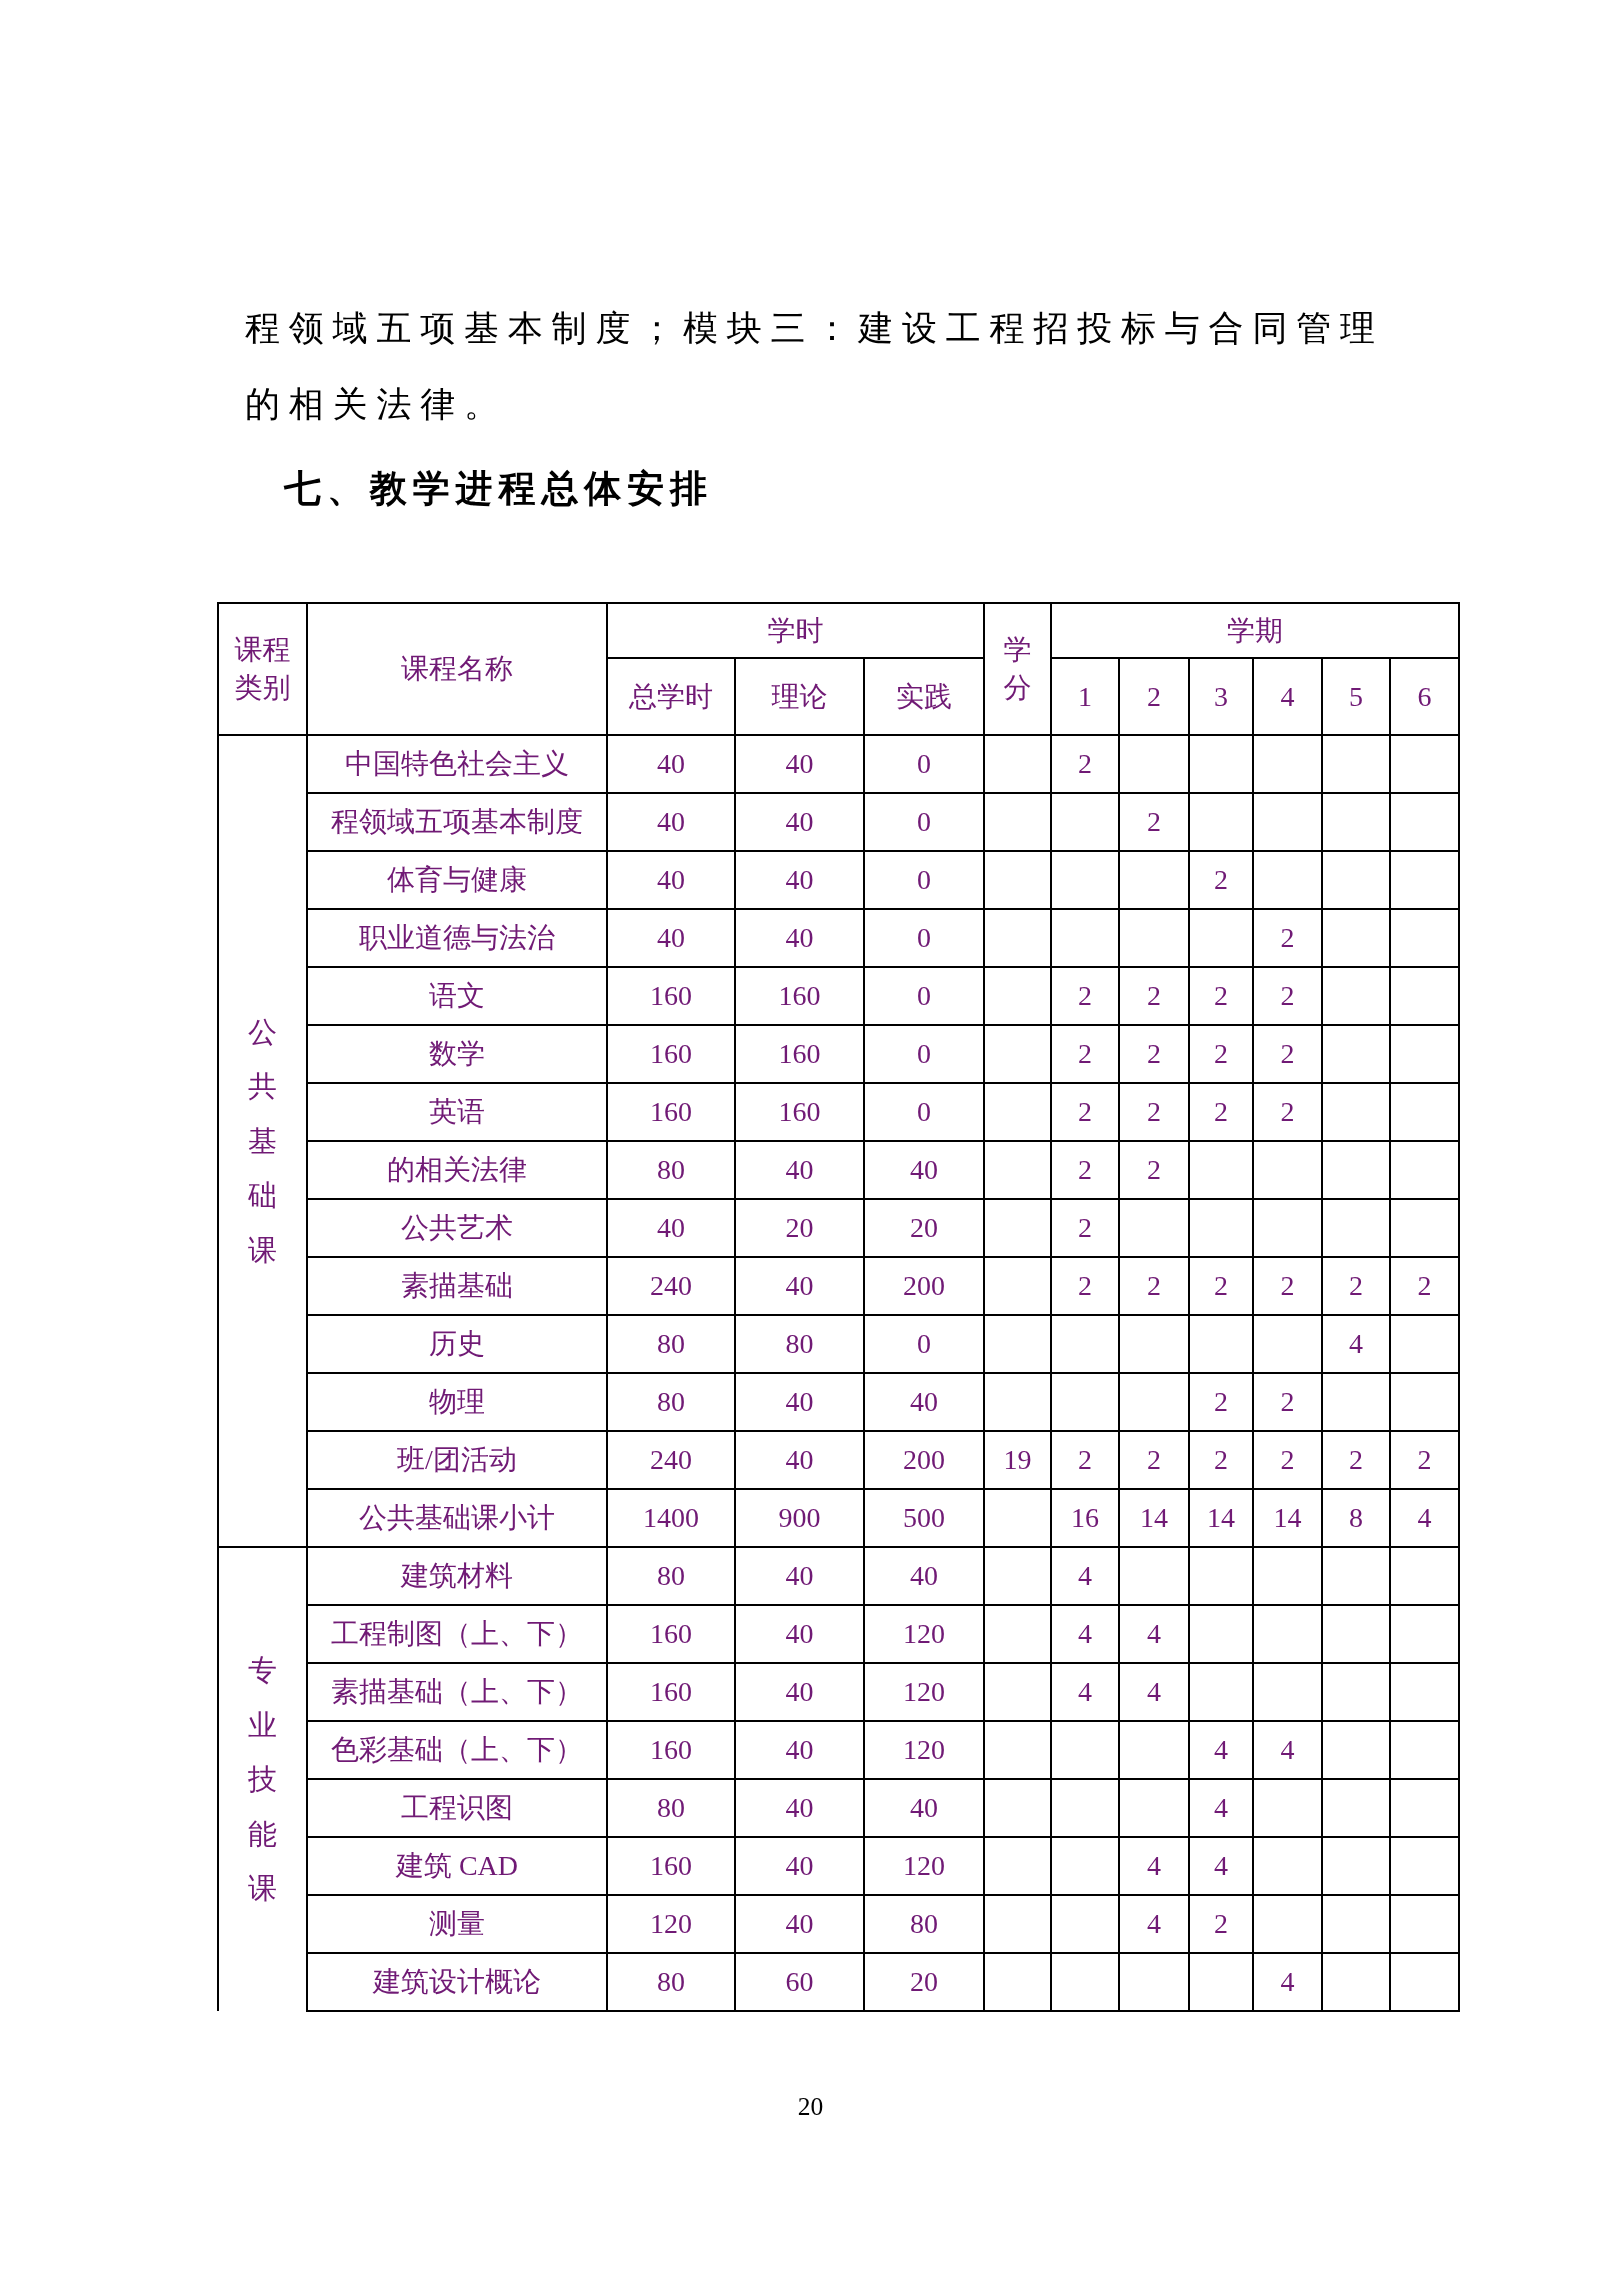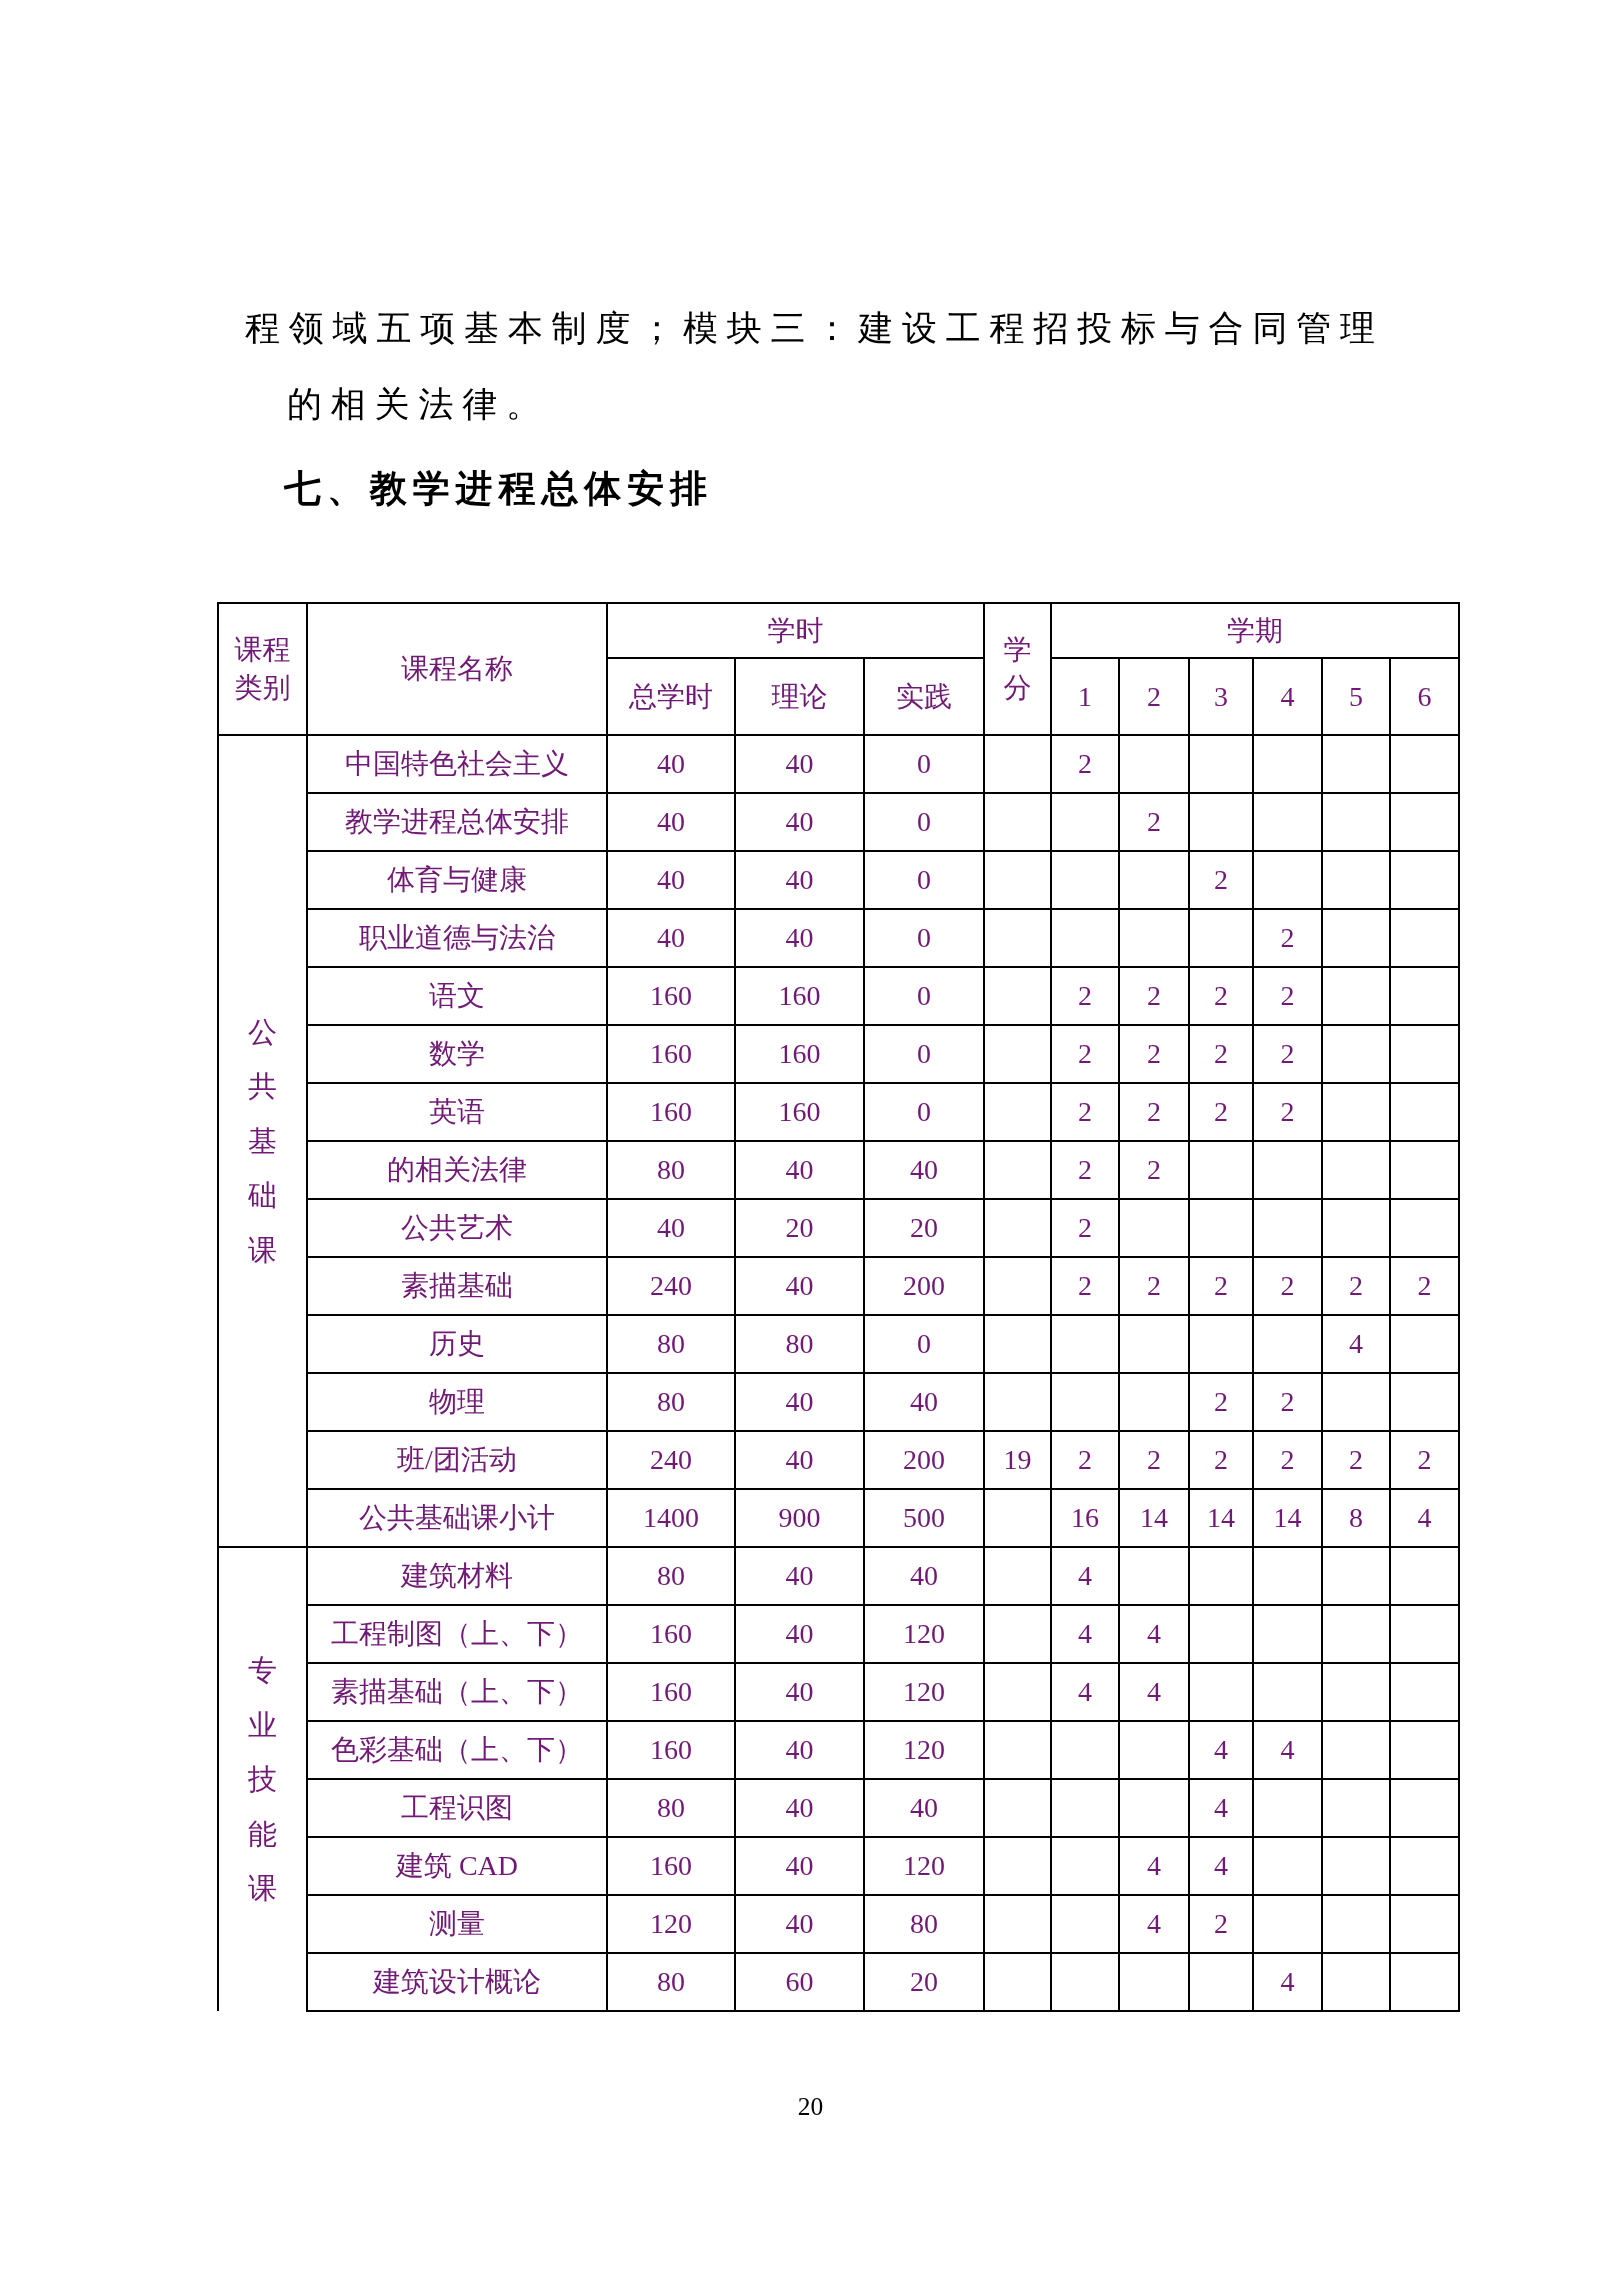--- a/index.html
+++ b/index.html
@@ -7,21 +7,21 @@
     position:relative; width:1621px; height:2151px; background:#ffffff;
     color:#000; font-family:"Liberation Serif","DejaVu Serif",serif;
     overflow:hidden;
     text-decoration:underline;
   }
   .para {
     position:absolute; left:245px; white-space:nowrap;
     font-size:35px; line-height:41px; letter-spacing:8.8px;
   }
   .para-1 { top:308px; }
-  .para-2 { top:384px;margin-left:42px; }
+  .para-2 { top:384px; }
   .heading {
     position:absolute; left:284px; top:464px; white-space:nowrap;
     font-family:"Liberation Sans","DejaVu Sans",sans-serif;
     font-weight:bold; font-size:37px; letter-spacing:5.9px;
   }
   table.sched {
     position:absolute; left:217px; top:602px;
     border-collapse:collapse; table-layout:fixed;
     font-size:28px; color:#701a75;
   }
@@ -112,21 +112,21 @@
           <td>0</td>
           <td></td>
           <td>2</td>
           <td></td>
           <td></td>
           <td></td>
           <td></td>
           <td></td>
         </tr>
         <tr>
-          <td class="name-cell">教学进程总体安排</td>
+          <td class="name-cell">程领域五项基本制度</td>
           <td>40</td>
           <td>40</td>
           <td>0</td>
           <td></td>
           <td></td>
           <td>2</td>
           <td></td>
           <td></td>
           <td></td>
           <td></td>

